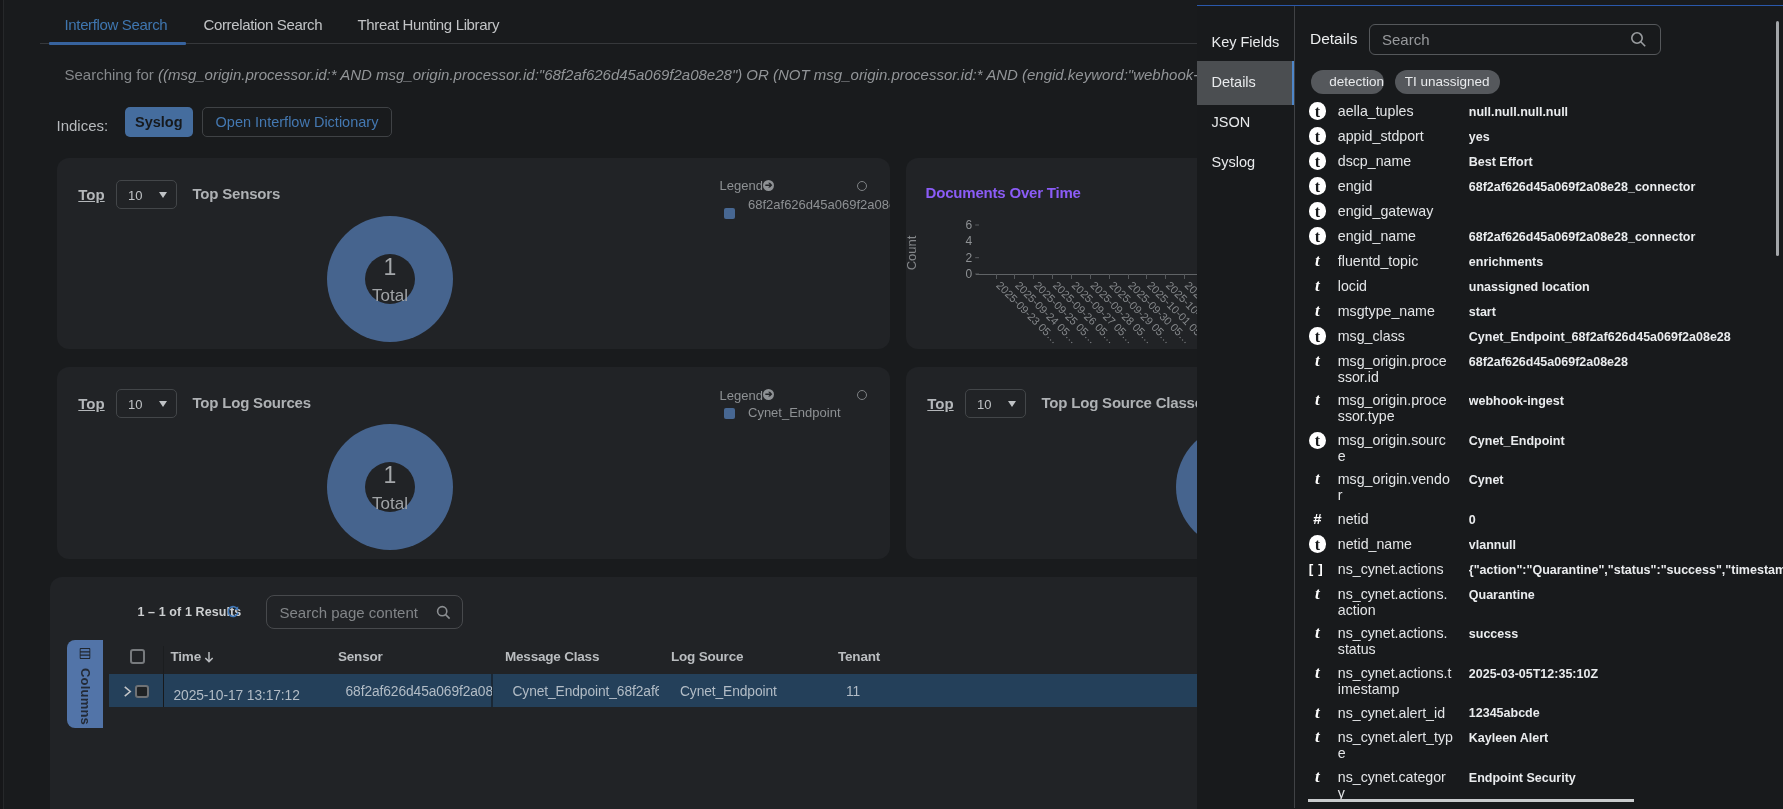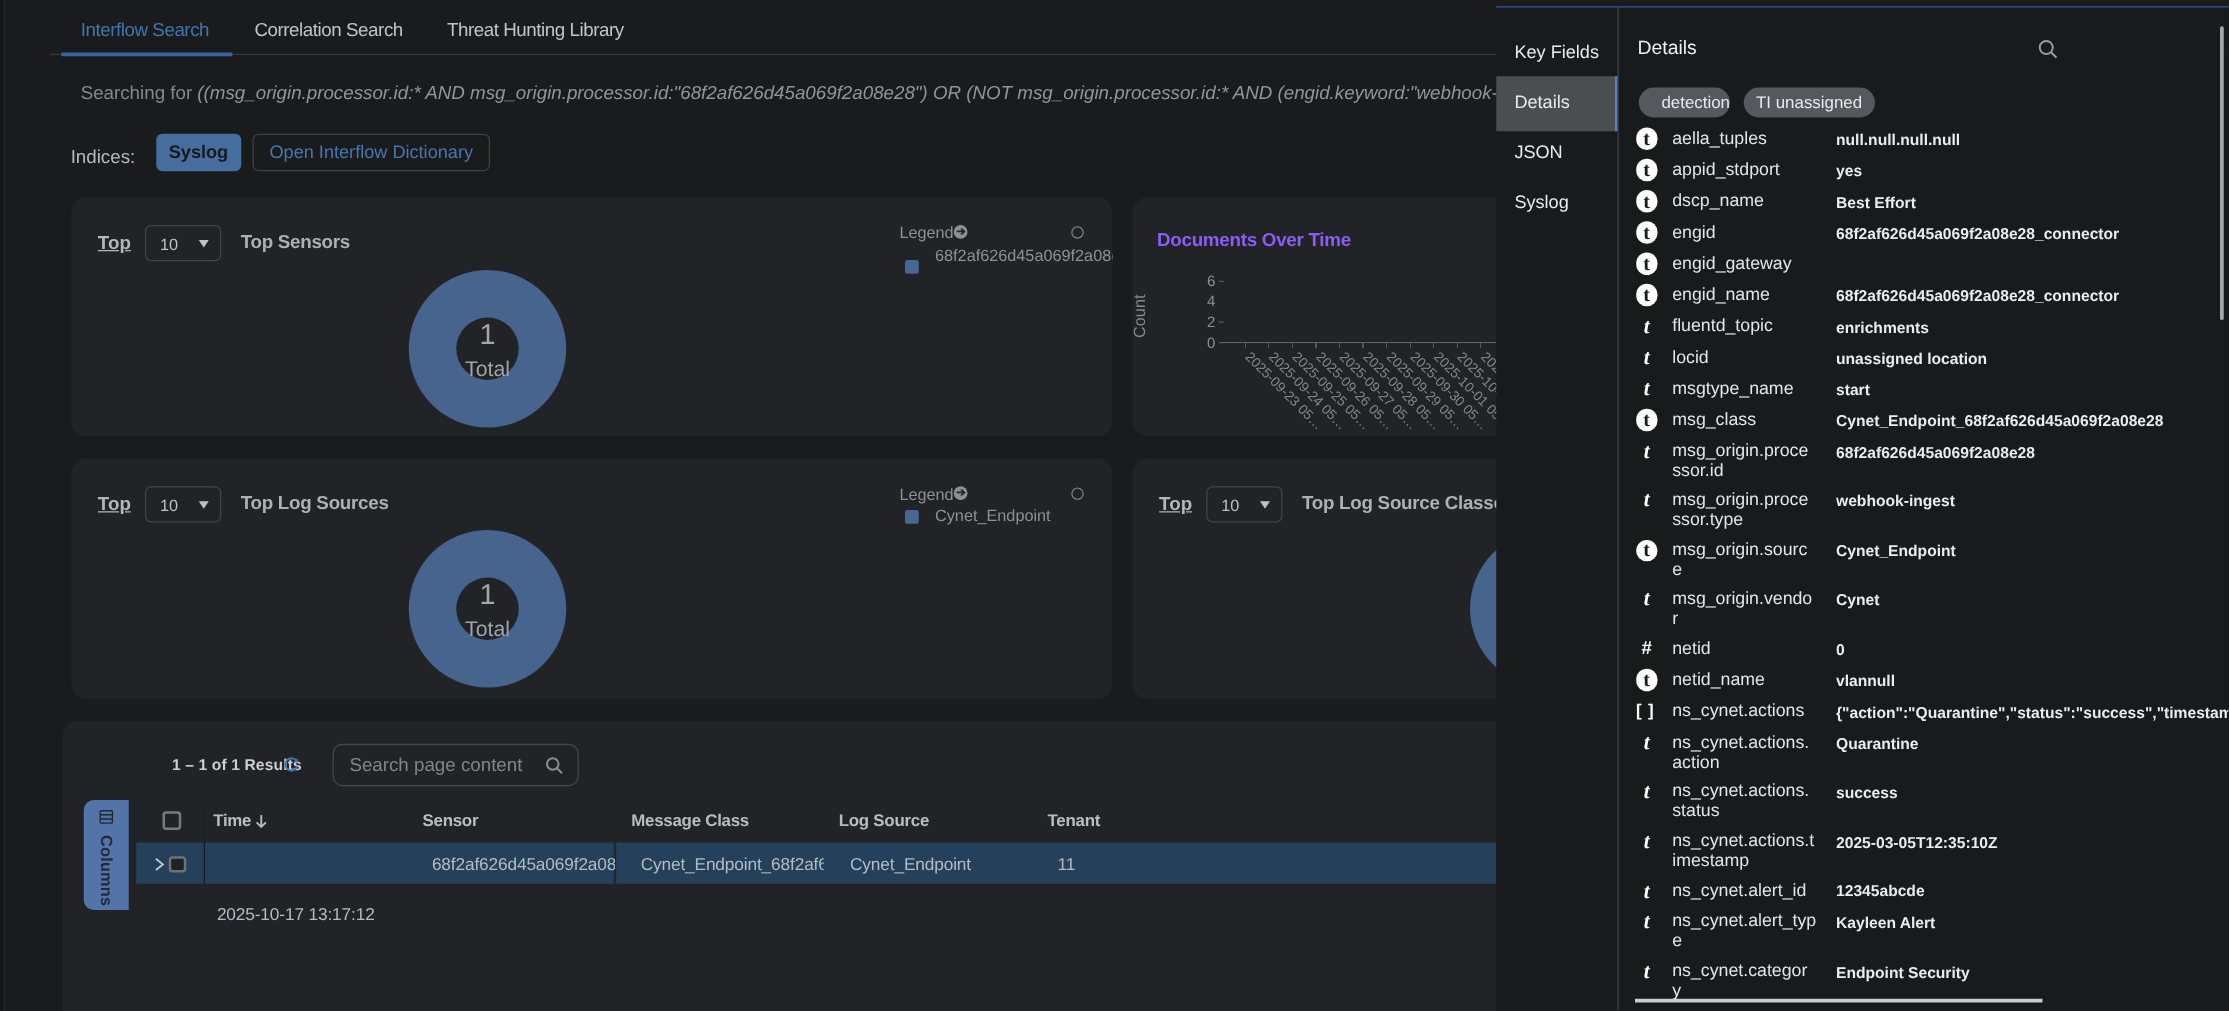--- a/index.html
+++ b/index.html
@@ -213,36 +213,39 @@
 <div class="hdr" style="left:671px;">Log Source</div>
 <div class="hdr" style="left:838px;">Tenant</div>
 <div class="abs" id="row"></div>
 <svg class="abs" style="left:121.8px; top:684.5px;" width="11" height="13" viewBox="0 0 12 14">
   <path d="M 3 2 L 9 7 L 3 12" fill="none" stroke="#c4c6c8" stroke-width="1.7"></path>
 </svg>
 <div class="cb" style="left:134.7px; top:684.5px; width:14px; height:13.5px; border:2px solid #6f7275; background:#1f2224;"></div>
 <div class="abs" style="left:162.8px; top:646px; width:1.4px; height:27.5px; background:#1b1d1f;"></div>
 <div class="abs" style="left:162.8px; top:673.5px; width:1.4px; height:33.5px; background:#17191c;"></div>
 <div class="abs" style="left:491px; top:673.5px; width:1.5px; height:33.5px; background:#1a2836;"></div>
-<div class="rtxt" style="left:173.5px; top:724px;">2025-10-17 13:17:12</div>
+<div class="rtxt" style="left:173.5px; top:688px;">2025-10-17 13:17:12</div>
 <div class="rtxt" style="left:345.5px; top:684px; width:146px; overflow:hidden; white-space:nowrap;">68f2af626d45a069f2a08e28</div>
 <div class="rtxt" style="left:512.5px; top:684px; width:146px; overflow:hidden; white-space:nowrap;">Cynet_Endpoint_68f2af626d45a069f2a08e28</div>
 <div class="rtxt" style="left:680px; top:684px;">Cynet_Endpoint</div>
 <div class="rtxt" style="left:846px; top:684px;">11</div>
 
 <div class="abs" id="ov">
   <div id="ovsb">
     <div id="sbsel"></div>
     <div class="sbitem" style="top:26px;">Key Fields</div>
     <div class="sbitem" style="top:66px;">Details</div>
     <div class="sbitem" style="top:106px;">JSON</div>
     <div class="sbitem" style="top:146px;">Syslog</div>
   </div>
   <div id="ovdiv"></div>
   <div id="ovtitle">Details</div>
+  <div id="ovsearch">
+      <span>Search</span>
+    </div>
   <svg style="position:absolute; left:433px; top:25px;" width="17" height="17" viewBox="0 0 17 17">
     <circle cx="7" cy="7" r="5.2" fill="none" stroke="#9a9da0" stroke-width="1.6"></circle>
     <line x1="10.8" y1="10.8" x2="15.2" y2="15.2" stroke="#9a9da0" stroke-width="1.6"></line>
   </svg>
   <div class="pill" id="pill1">detection</div>
   <div class="pill" id="pill2">TI unassigned</div>
   <div id="kvlist">
 <div class="kv">
         <span class="ic ic-c">
           <span>t</span>

